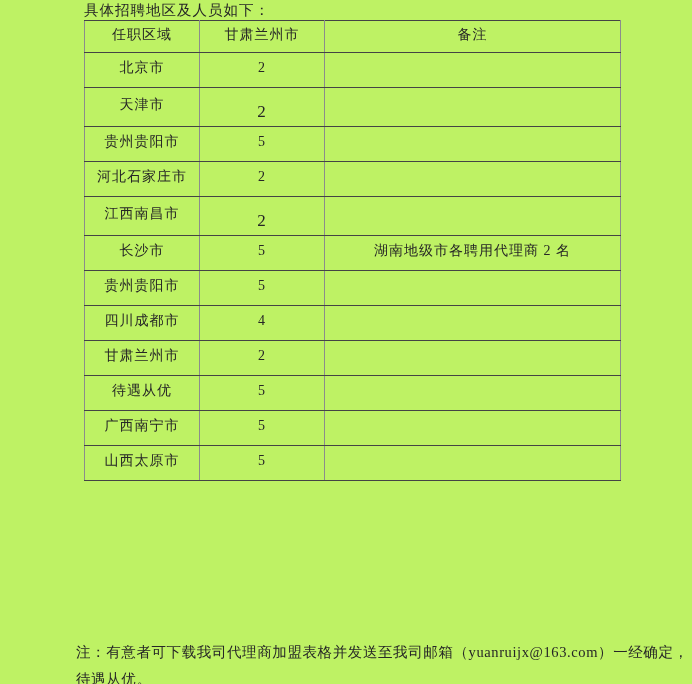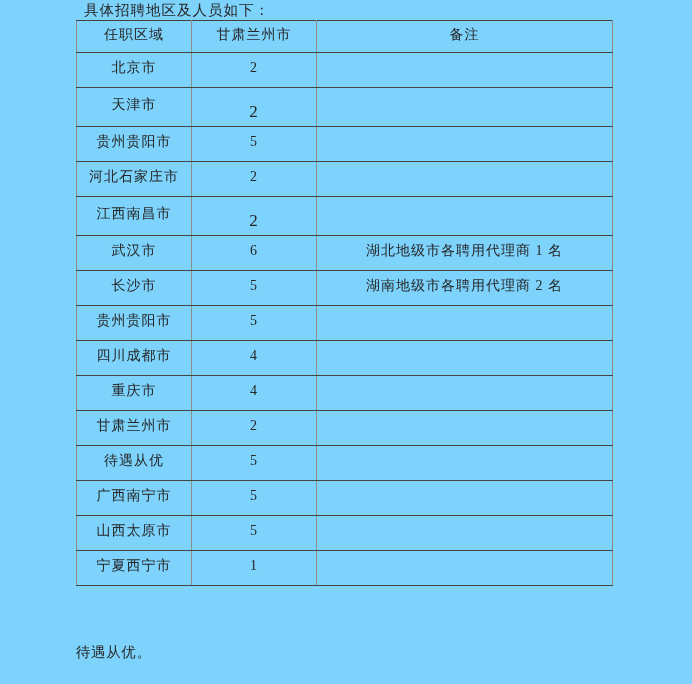--- a/index.html
+++ b/index.html
@@ -10,34 +10,34 @@
   body {
     width: 692px;
     height: 684px;
     font-family: "Liberation Serif", "DejaVu Serif", serif;
     color: #262626;
   }
   .page {
     position: relative;
     width: 692px;
     height: 684px;
-    background: #7dd3fc;
+    background: #bef264;
     overflow: hidden;
   }
   .intro {
     position: absolute;
     left: 84px;
     top: 1px;
     font-size: 14.5px;
     letter-spacing: 1px;
     white-space: nowrap;
   }
   table.rec-table {
     position: absolute;
-    left: 76px;
+    left: 84px;
     top: 20px;
     border-collapse: collapse;
     table-layout: fixed;
   }
   .rec-table th, .rec-table td {
     border-top: 1px solid #444444;
     border-bottom: 1px solid #444444;
     border-left: 1px solid #8c8c8c;
     border-right: 1px solid #8c8c8c;
     text-align: center;
@@ -114,41 +114,31 @@
           <td>河北石家庄市</td>
           <td>2</td>
           <td></td>
         </tr>
         <tr>
           <td>江西南昌市</td>
           <td class="num-lg">2</td>
           <td></td>
         </tr>
         <tr>
-          <td>武汉市</td>
-          <td>6</td>
-          <td>湖北地级市各聘用代理商 1 名</td>
-        </tr>
-        <tr>
           <td>长沙市</td>
           <td>5</td>
           <td>湖南地级市各聘用代理商 2 名</td>
         </tr>
         <tr>
           <td>贵州贵阳市</td>
           <td>5</td>
           <td></td>
         </tr>
         <tr>
           <td>四川成都市</td>
-          <td>4</td>
-          <td></td>
-        </tr>
-        <tr>
-          <td>重庆市</td>
           <td>4</td>
           <td></td>
         </tr>
         <tr>
           <td>甘肃兰州市</td>
           <td>2</td>
           <td></td>
         </tr>
         <tr>
           <td>待遇从优</td>
@@ -158,25 +148,21 @@
         <tr>
           <td>广西南宁市</td>
           <td>5</td>
           <td></td>
         </tr>
         <tr>
           <td>山西太原市</td>
           <td>5</td>
           <td></td>
         </tr>
-        <tr>
-          <td>宁夏西宁市</td>
-          <td>1</td>
-          <td></td>
-        </tr>
       </tbody>
   </table>
 
   <div class="note">
+    <div>注：有意者可下载我司代理商加盟表格并发送至我司邮箱（yuanruijx@163.com）一经确定，</div>
     <div>待遇从优。</div>
   </div>
 
 </div>
 
 </body></html>

